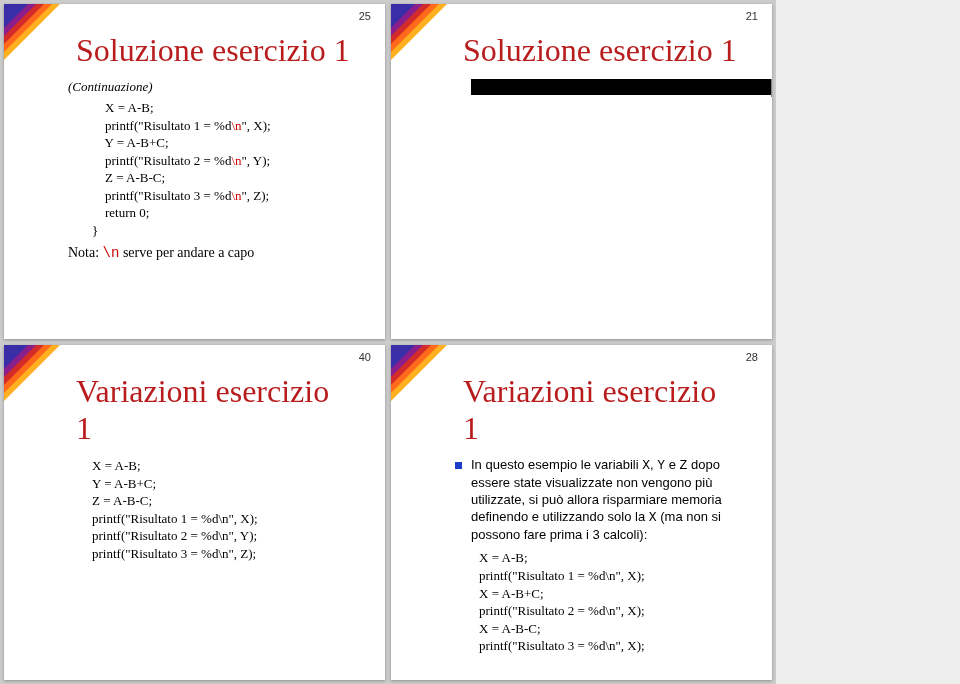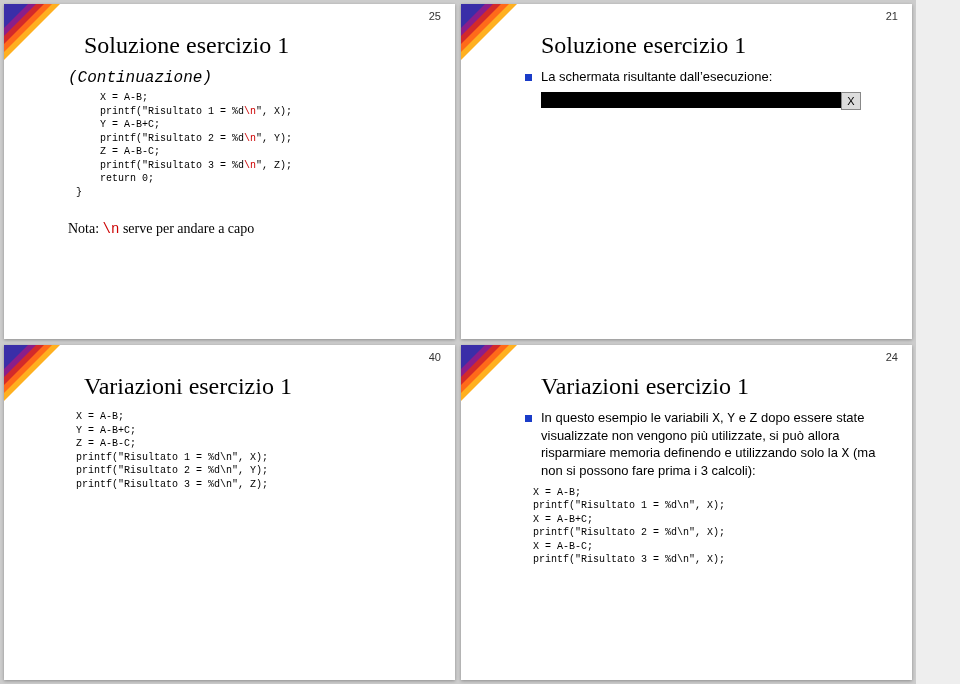--- a/index.html
+++ b/index.html
@@ -1,26 +1,26 @@
 <!DOCTYPE html>
 <html><head>
 <meta charset="utf-8">
 <style>
   html,body{margin:0;padding:0;background:#eee;font-family:"Segoe UI",Arial,sans-serif}
-  .page{width:916px;height:684px;display:grid;grid-template-columns:1fr 1fr;grid-template-rows:1fr 1fr;gap:6px;padding:4px;box-sizing:border-box;background:#ccc}
+  .page{width:776px;height:684px;display:grid;grid-template-columns:1fr 1fr;grid-template-rows:1fr 1fr;gap:6px;padding:4px;box-sizing:border-box;background:#ccc}
   .slide{background:#fff;position:relative;box-shadow:0 1px 3px rgba(0,0,0,.3);padding:28px 32px 20px 64px;box-sizing:border-box;overflow:hidden}
   .corner{position:absolute;top:0;left:0;width:56px;height:56px}
   .pnum{position:absolute;top:6px;right:14px;font-size:11px;color:#333}
-  h2{margin:0 0 10px 16px;font-family:"Times New Roman",serif;font-weight:400;color:#000000;font-size:24px}
+  h2{margin:0 0 10px 8px;font-family:"Times New Roman",serif;font-weight:400;color:#b91c1c;font-size:32px}
   .bullet{position:relative;padding-left:16px;font-size:13px;line-height:1.3;margin-bottom:6px}
   .bullet::before{content:"";position:absolute;left:0;top:5px;width:7px;height:7px;background:#1a3cc8}
-  .mono{font-family:Liberation Mono, monospace;font-size:10px;line-height:1.35;white-space:pre;color:#000;margin-left:8px}
+  .mono{font-family:Liberation Serif, serif;font-size:13px;line-height:1.35;white-space:pre;color:#000;margin-left:24px}
   .red{color:#c00}
-  .note{font-family:"Times New Roman",serif;font-size:14px;margin-top:22px}
-  .sub{font-family:Liberation Mono, monospace;font-size:16px;font-style:italic;margin-bottom:4px}
+  .note{font-family:"Times New Roman",serif;font-size:14px;margin-top:6px}
+  .sub{font-family:Liberation Serif, serif;font-size:13px;font-style:italic;margin-bottom:4px}
   .term{background:#000;color:#fff;font-family:"Courier New",monospace;font-size:12px;line-height:1.35;padding:8px 10px;margin:4px 0 0 16px;position:relative;width:300px;white-space:pre}
   .term-x{position:absolute;top:0;right:0;background:#ddd;color:#000;width:18px;height:16px;text-align:center;font-family:Arial;font-size:11px;line-height:16px;border:1px solid #888}
 </style>
 </head>
 <body>
 
 <div class="page">
 
   <div class="slide">
     <svg class="corner" viewBox="0 0 56 56">
@@ -47,21 +47,20 @@
   <div class="slide">
     <svg class="corner" viewBox="0 0 56 56">
       <polygon points="0,0 56,0 0,56" fill="#ffb020"></polygon>
         <polygon points="0,0 48,0 0,48" fill="#ff6a1a"></polygon>
       <polygon points="0,0 40,0 0,40" fill="#d32a2a"></polygon>
         <polygon points="0,0 32,0 0,32" fill="#8a1e8a"></polygon>
       <polygon points="0,0 24,0 0,24" fill="#3a2ea8"></polygon>
     </svg>
     <div class="pnum">21</div>
     <h2>Soluzione esercizio 1</h2>
-    <div class="bullet">La schermata risultante dall’esecuzione:</div>
     <div class="term"><div class="term-x">X</div></div>
   </div>
 
   <div class="slide">
     <svg class="corner" viewBox="0 0 56 56">
       <polygon points="0,0 56,0 0,56" fill="#ffb020"></polygon>
         <polygon points="0,0 48,0 0,48" fill="#ff6a1a"></polygon>
       <polygon points="0,0 40,0 0,40" fill="#d32a2a"></polygon>
         <polygon points="0,0 32,0 0,32" fill="#8a1e8a"></polygon>
       <polygon points="0,0 24,0 0,24" fill="#3a2ea8"></polygon>
@@ -77,21 +76,21 @@
   </div>
 
   <div class="slide">
     <svg class="corner" viewBox="0 0 56 56">
       <polygon points="0,0 56,0 0,56" fill="#ffb020"></polygon>
         <polygon points="0,0 48,0 0,48" fill="#ff6a1a"></polygon>
       <polygon points="0,0 40,0 0,40" fill="#d32a2a"></polygon>
         <polygon points="0,0 32,0 0,32" fill="#8a1e8a"></polygon>
       <polygon points="0,0 24,0 0,24" fill="#3a2ea8"></polygon>
     </svg>
-    <div class="pnum">24</div>
+    <div class="pnum">28</div>
     <h2>Variazioni esercizio 1</h2>
     <div class="bullet" style="white-space:normal"><span>In questo esempio le variabili </span><span style="font-family:'Courier New',monospace">X</span><span>, </span><span style="font-family:'Courier New',monospace">Y</span><span> e </span><span style="font-family:'Courier New',monospace">Z</span><span> dopo essere state visualizzate non vengono più utilizzate, si può allora risparmiare memoria definendo e utilizzando solo la </span><span style="font-family:'Courier New',monospace">X</span><span> (ma non si possono fare prima i 3 calcoli):</span></div>
     <div class="mono">X = A-B;
 printf("Risultato 1 = %d\n", X);
 X = A-B+C;
 printf("Risultato 2 = %d\n", X);
 X = A-B-C;
 printf("Risultato 3 = %d\n", X);</div>
   </div>
 

